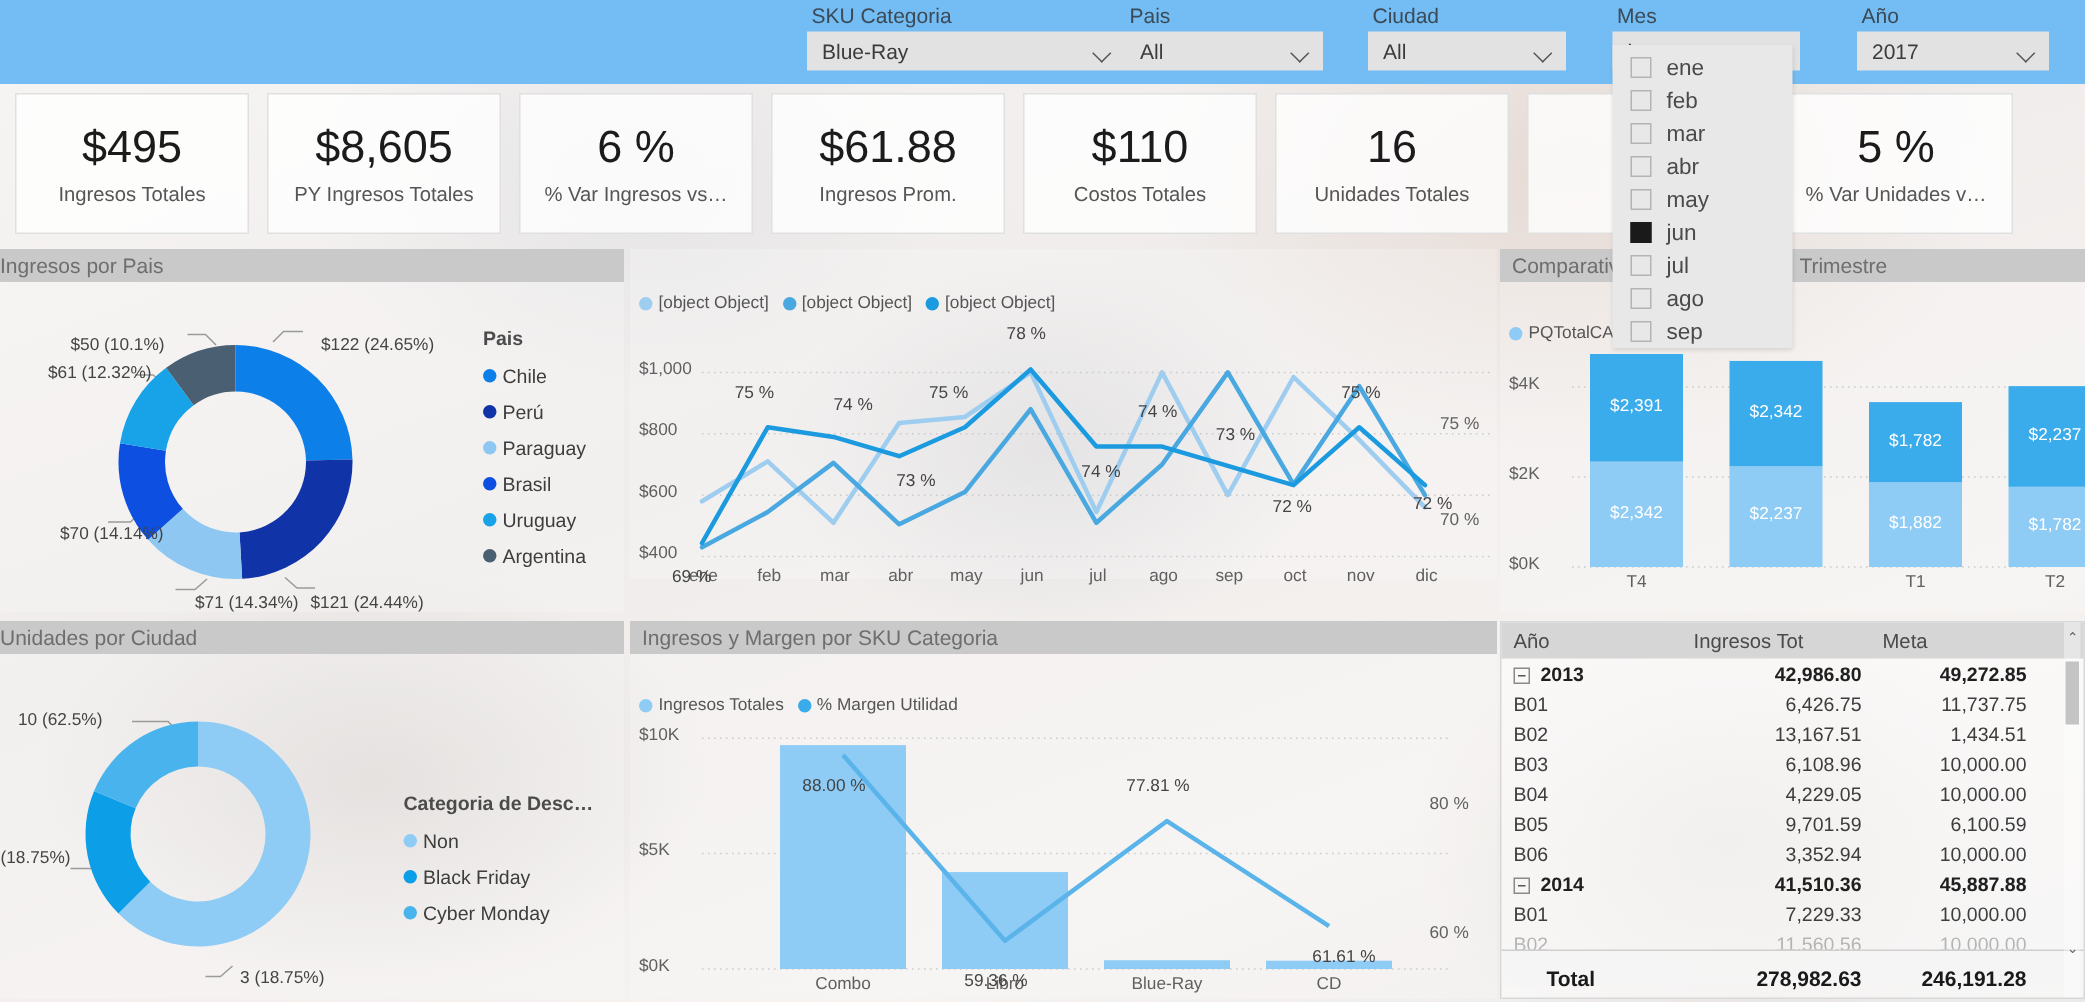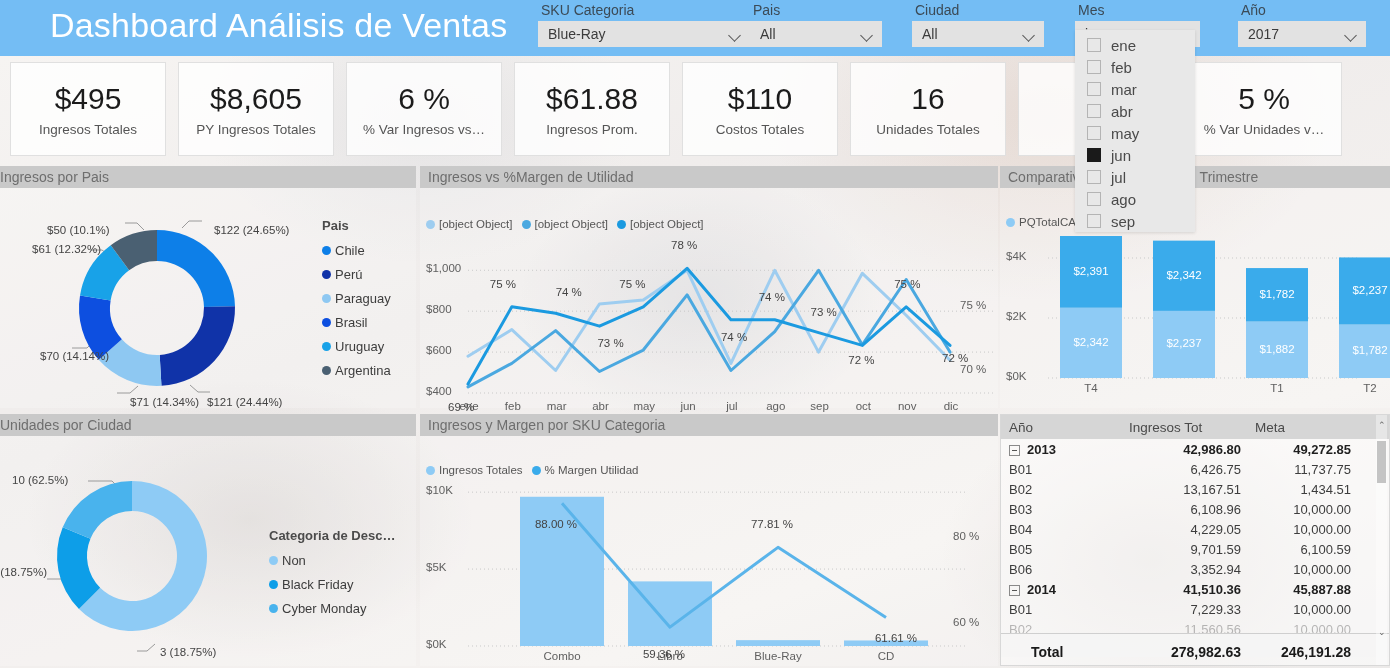--- a/index.html
+++ b/index.html
@@ -131,21 +131,20 @@
   }
   .scroll-thumb { position: absolute; left: 1px; top: 26px; width: 9px; height: 42px; background: #c4c4c4; }
   .scroll-arrow { position: absolute; left: 2px; font-size: 9px; color: #666; }
 </style>
 </head>
 <body>
 
 <div id="bg-photo"></div>
 <div id="root">
     <div class="header">
-      <div class="header-title">Dashboard Análisis de Ventas</div>
       <div class="slicer" style="left: 538px; width: 212px;">
         <div class="slicer-label">SKU Categoria</div>
         <div class="slicer-box">
           <span class="slicer-value">Blue-Ray</span>
           <span class="chev"></span>
         </div>
       </div>
       <div class="slicer" style="left: 750px; width: 132px;">
         <div class="slicer-label">Pais</div>
         <div class="slicer-box">
@@ -313,23 +312,20 @@
             <span class="vlegend-text">Uruguay</span>
           </div>
           <div class="vlegend-item">
             <span class="dot" style="background: rgb(74, 96, 114);"></span>
             <span class="vlegend-text">Argentina</span>
           </div>
         </div>
       </div>
     </div>
     <div class="panel" style="left: 420px; top: 166px; width: 578px; height: 242px;">
-      <div class="panel-head">
-        <span class="panel-title">Ingresos vs %Margen de Utilidad</span>
-      </div>
       <div class="panel-body" style="height: 220px;">
         <div class="legend" style="left: 6px; top: 30px; justify-content: space-between;">
           <div class="legend-item">
             <span class="dot" style="background: rgb(158, 205, 240);"></span>
             <span class="legend-text">[object Object]</span>
           </div>
           <div class="legend-item">
             <span class="dot" style="background: rgb(74, 168, 224);"></span>
             <span class="legend-text">[object Object]</span>
           </div>

